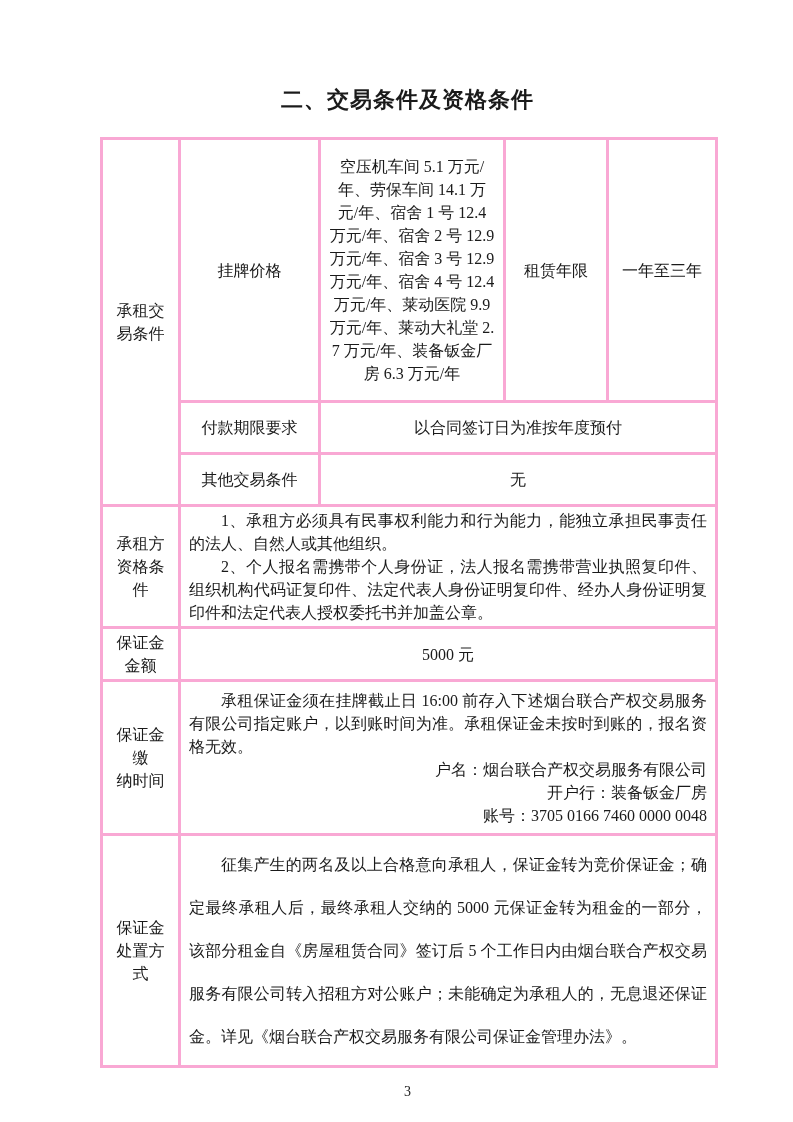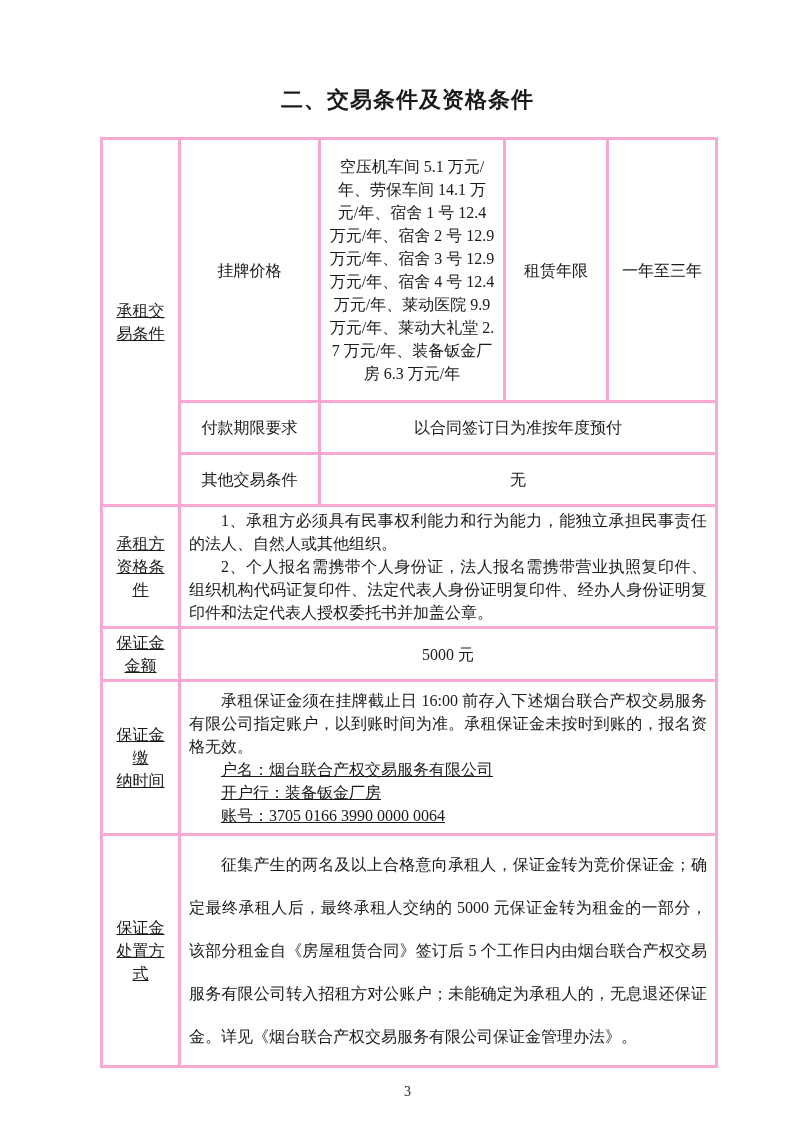--- a/index.html
+++ b/index.html
@@ -39,40 +39,38 @@
     font-size: 16px;
     line-height: 23px;
     padding: 2px 8px;
     vertical-align: middle;
     word-break: break-all;
   }
   td.rowhead {
     text-align: center;
     white-space: pre-line;
     padding: 2px 4px;
-    text-decoration: underline;
   }
   td.center {
     text-align: center;
   }
   td.paras {
     padding: 2px 10px 2px 12px;
     margin-left: 40px;
   }
   td.paras p {
     margin: 0;
     text-align: justify;
     text-indent: 2em;
   }
   td.price-cell {
     padding: 6px 10px;
   }
   td.acct p.plain {
-    text-align: left;
-    text-decoration: underline;
+    text-align: right;
   }
   td.wide-lines p {
     line-height: 43px;
   }
   .pageno {
     margin-top: 16px;
     text-align: center;
     font-size: 14px;
     line-height: 16px;
   }
@@ -122,21 +120,21 @@
 金额</td>
         <td class="center" colspan="4">5000 元</td>
       </tr>
       <tr>
         <td class="rowhead" style="height:147px">保证金缴
 纳时间</td>
         <td class="paras acct" colspan="4">
           <p>承租保证金须在挂牌截止日 16:00 前存入下述烟台联合产权交易服务有限公司指定账户，以到账时间为准。承租保证金未按时到账的，报名资格无效。</p>
           <p class="plain">户名：烟台联合产权交易服务有限公司</p>
           <p class="plain">开户行：装备钣金厂房</p>
-          <p class="plain">账号：3705 0166 3990 0000 0064</p>
+          <p class="plain">账号：3705 0166 7460 0000 0048</p>
         </td>
       </tr>
       <tr>
         <td class="rowhead" style="height:225px">保证金
 处置方式</td>
         <td class="paras wide-lines" colspan="4">
           <p>征集产生的两名及以上合格意向承租人，保证金转为竞价保证金；确定最终承租人后，最终承租人交纳的 5000 元保证金转为租金的一部分，该部分租金自《房屋租赁合同》签订后 5 个工作日内由烟台联合产权交易服务有限公司转入招租方对公账户；未能确定为承租人的，无息退还保证金。详见《烟台联合产权交易服务有限公司保证金管理办法》。</p>
         </td>
       </tr>
     </tbody>

